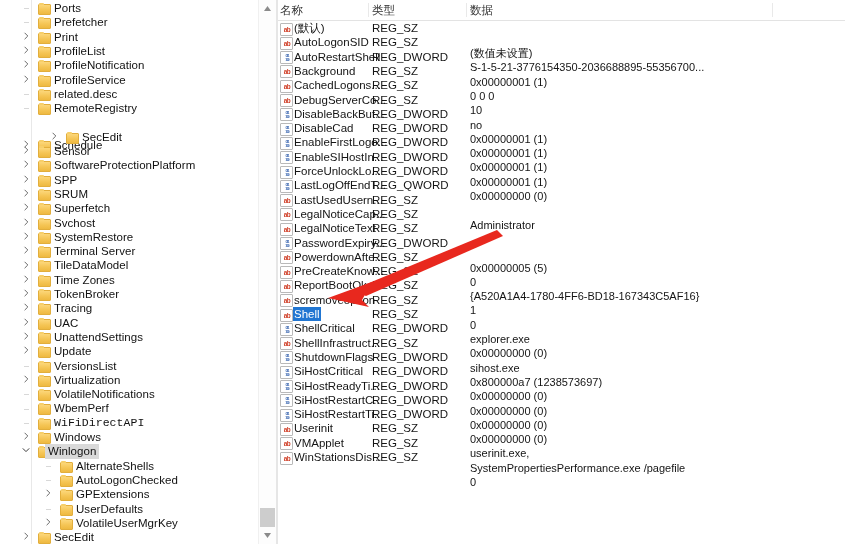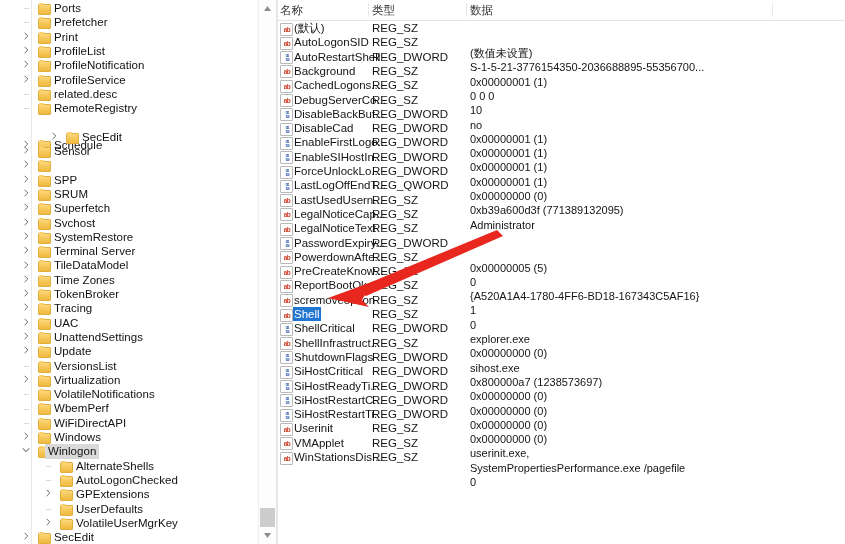--- a/index.html
+++ b/index.html
@@ -181,20 +181,21 @@
               <path d="M2.6 0.8 L5.8 4 L2.6 7.2" stroke="#6b6b6b" stroke-width="1" fill="none"></path>
             </svg></div>
           <div class="folder" style="left: 38px; top: 3px;"></div>
           <div class="tlabel" style="left: 54px;">Sensor</div>
         </div>
         <div class="tnode" style="top: 158.3px; position: absolute; left: 0px; width: 276px;">
           <div class="chev" style="left: 20px;"><svg width="8" height="8" viewBox="0 0 8 8">
               <path d="M2.6 0.8 L5.8 4 L2.6 7.2" stroke="#6b6b6b" stroke-width="1" fill="none"></path>
             </svg></div>
           <div class="folder" style="left: 38px; top: 3px;"></div>
+          <div class="tlabel" style="left: 54px;">SoftwareProtectionPlatform</div>
         </div>
         <div class="tnode" style="top: 172.6px; position: absolute; left: 0px; width: 276px;">
           <div class="chev" style="left: 20px;"><svg width="8" height="8" viewBox="0 0 8 8">
               <path d="M2.6 0.8 L5.8 4 L2.6 7.2" stroke="#6b6b6b" stroke-width="1" fill="none"></path>
             </svg></div>
           <div class="folder" style="left: 38px; top: 3px;"></div>
           <div class="tlabel" style="left: 54px;">SPP</div>
         </div>
         <div class="tnode" style="top: 186.9px; position: absolute; left: 0px; width: 276px;">
           <div class="chev" style="left: 20px;"><svg width="8" height="8" viewBox="0 0 8 8">
@@ -295,21 +296,21 @@
         <div class="tnode" style="top: 387.1px; position: absolute; left: 0px; width: 276px;">
           <div class="stub" style="left: 20px;"></div>
           <div class="folder" style="left: 38px; top: 3px;"></div>
           <div class="tlabel" style="left: 54px;">VolatileNotifications</div>
         </div>
         <div class="tnode" style="top: 401.4px; position: absolute; left: 0px; width: 276px;">
           <div class="stub" style="left: 20px;"></div>
           <div class="folder" style="left: 38px; top: 3px;"></div>
           <div class="tlabel" style="left: 54px;">WbemPerf</div>
         </div>
-        <div class="tnode" style="top: 415.7px; position: absolute; left: 0px; width: 332px;">
+        <div class="tnode" style="top: 415.7px; position: absolute; left: 0px; width: 332px; font-family: Liberation Mono, monospace;">
           <div class="stub" style="left: 20px;"></div>
           <div class="folder" style="left: 38px; top: 3px;"></div>
           <div class="tlabel" style="left: 54px;">WiFiDirectAPI</div>
         </div>
         <div class="tnode" style="top: 430px; position: absolute; left: 0px; width: 276px;">
           <div class="chev" style="left: 20px;"><svg width="8" height="8" viewBox="0 0 8 8">
               <path d="M2.6 0.8 L5.8 4 L2.6 7.2" stroke="#6b6b6b" stroke-width="1" fill="none"></path>
             </svg></div>
           <div class="folder" style="left: 38px; top: 3px;"></div>
           <div class="tlabel" style="left: 54px;">Windows</div>
@@ -492,21 +493,20 @@
           <div class="vdata">0x00000000 (0)</div>
         </div>
         <div class="vrow" style="position: absolute; top: 178.3px; left: 0px; width: 567px;">
           <div class="vicon dw"><svg width="10" height="10" viewBox="0 0 10 10">
               <rect x="0" y="0" width="10" height="10" fill="#fff"></rect>
               <text x="5" y="4.6" font-size="3.8" font-family="Liberation Sans, sans-serif" fill="#3a66b0" text-anchor="middle">011</text>
               <text x="5" y="9" font-size="3.8" font-family="Liberation Sans, sans-serif" fill="#3a66b0" text-anchor="middle">100</text>
             </svg></div>
           <div class="vname">LastLogOffEndT...</div>
           <div class="vtype">REG_QWORD</div>
-          <div class="vdata">0xb39a600d3f (771389132095)</div>
         </div>
         <div class="vrow" style="position: absolute; top: 192.6px; left: 0px; width: 567px;">
           <div class="vicon sz"><svg width="10" height="10" viewBox="0 0 10 10">
               <rect x="0" y="0" width="10" height="10" fill="#fff"></rect>
               <text x="5" y="7.6" font-size="6.4" font-family="Liberation Sans, sans-serif" fill="#cf3b23" text-anchor="middle">ab</text>
             </svg></div>
           <div class="vname">LastUsedUsern...</div>
           <div class="vtype">REG_SZ</div>
           <div class="vdata">Administrator</div>
         </div>

